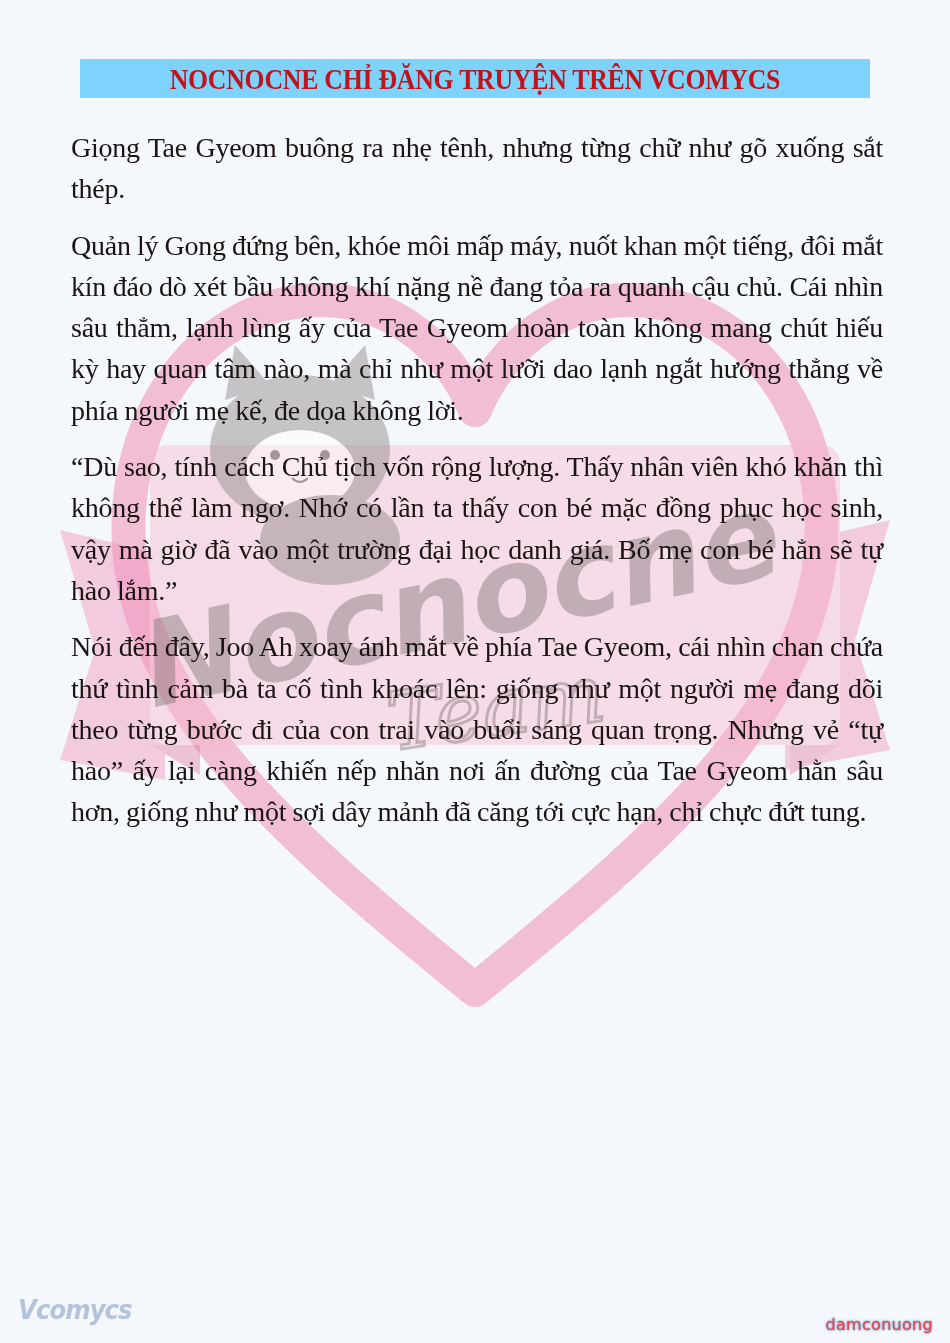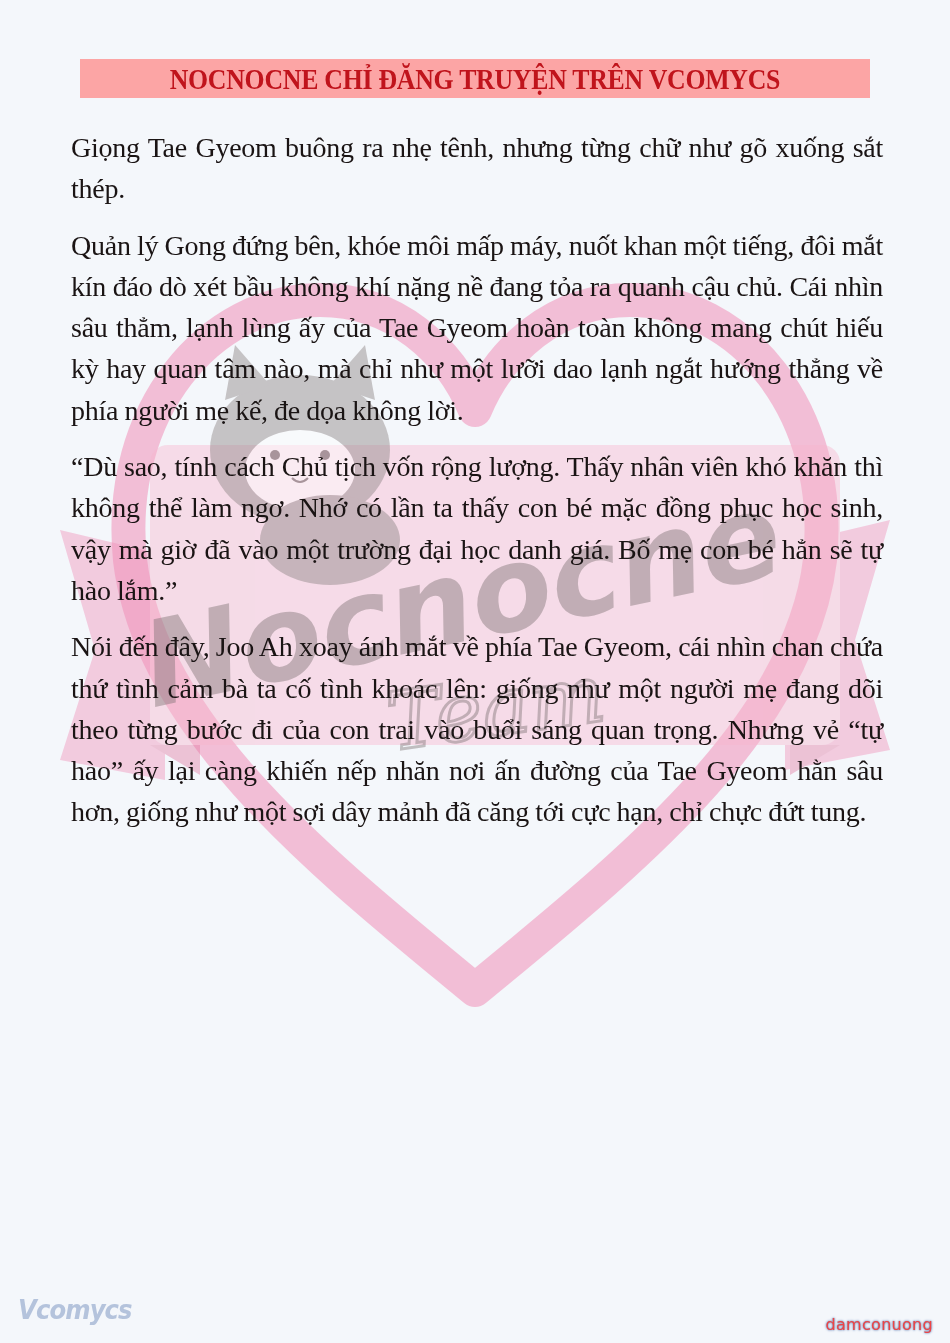--- a/index.html
+++ b/index.html
@@ -23,21 +23,21 @@
       height: 1343px;
       pointer-events: none;
       z-index: 0;
     }
     .banner {
       position: absolute;
       left: 80px;
       top: 59px;
       width: 790px;
       height: 39px;
-      background: #fca5a5;
+      background: #7dd3fc;
       z-index: 1;
       display: flex;
       align-items: center;
       justify-content: center;
     }
     .banner-text {
       font-family: "Liberation Serif", "DejaVu Serif", serif;
       font-weight: bold;
       font-size: 30px;
       color: #c0141c;

